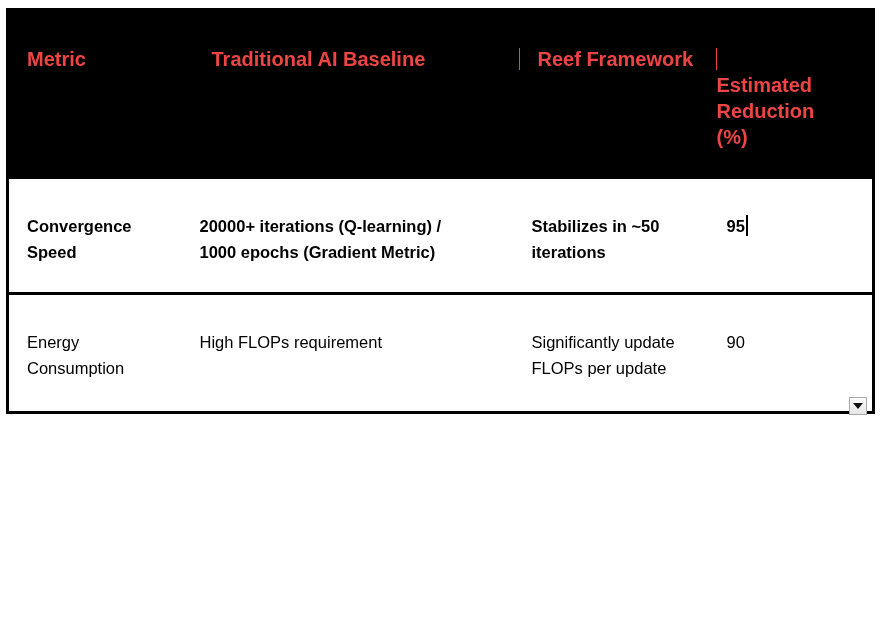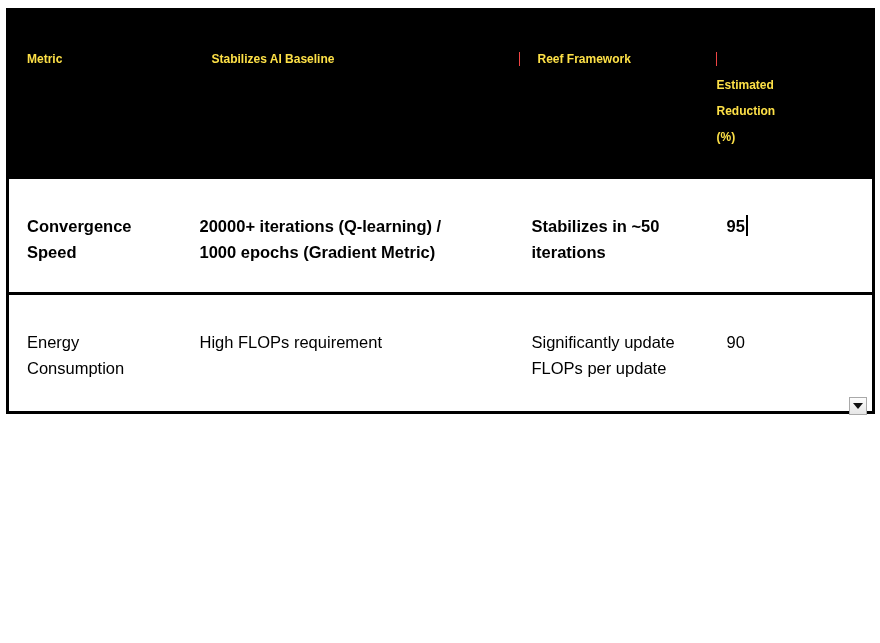--- a/index.html
+++ b/index.html
@@ -38,22 +38,22 @@
   col.c2 { width: 326px; }
   col.c3 { width: 197px; }
   col.c4 { width: 157px; }
 
   thead tr {
     background: #000000;
   }
 
   thead th {
     background: #000000;
-    color: #fde047;
-    font-size: 12px;
+    color: #ef4444;
+    font-size: 20px;
     font-weight: bold;
     text-align: left;
     vertical-align: top;
     padding: 38px 0 0 0;
     height: 147px;
     box-sizing: border-box;
     line-height: 26px;
     border: none;
   }
   thead th .hcell {
@@ -134,21 +134,21 @@
         <col class="c3">
         <col class="c4">
     </colgroup>
 
     <thead>
       <tr>
         <th>
           <span class="hcell">Metric</span>
         </th>
         <th>
-          <span class="hcell">Stabilizes AI Baseline</span>
+          <span class="hcell">Traditional AI Baseline</span>
         </th>
         <th class="sep">
           <span class="hcell">Reef Framework</span>
         </th>
         <th class="sep">
           <span class="hcell">
             <span class="cellline">Estimated</span>
             <span class="cellline">Reduction</span>
             <span class="cellline">(%)</span>
           </span>

